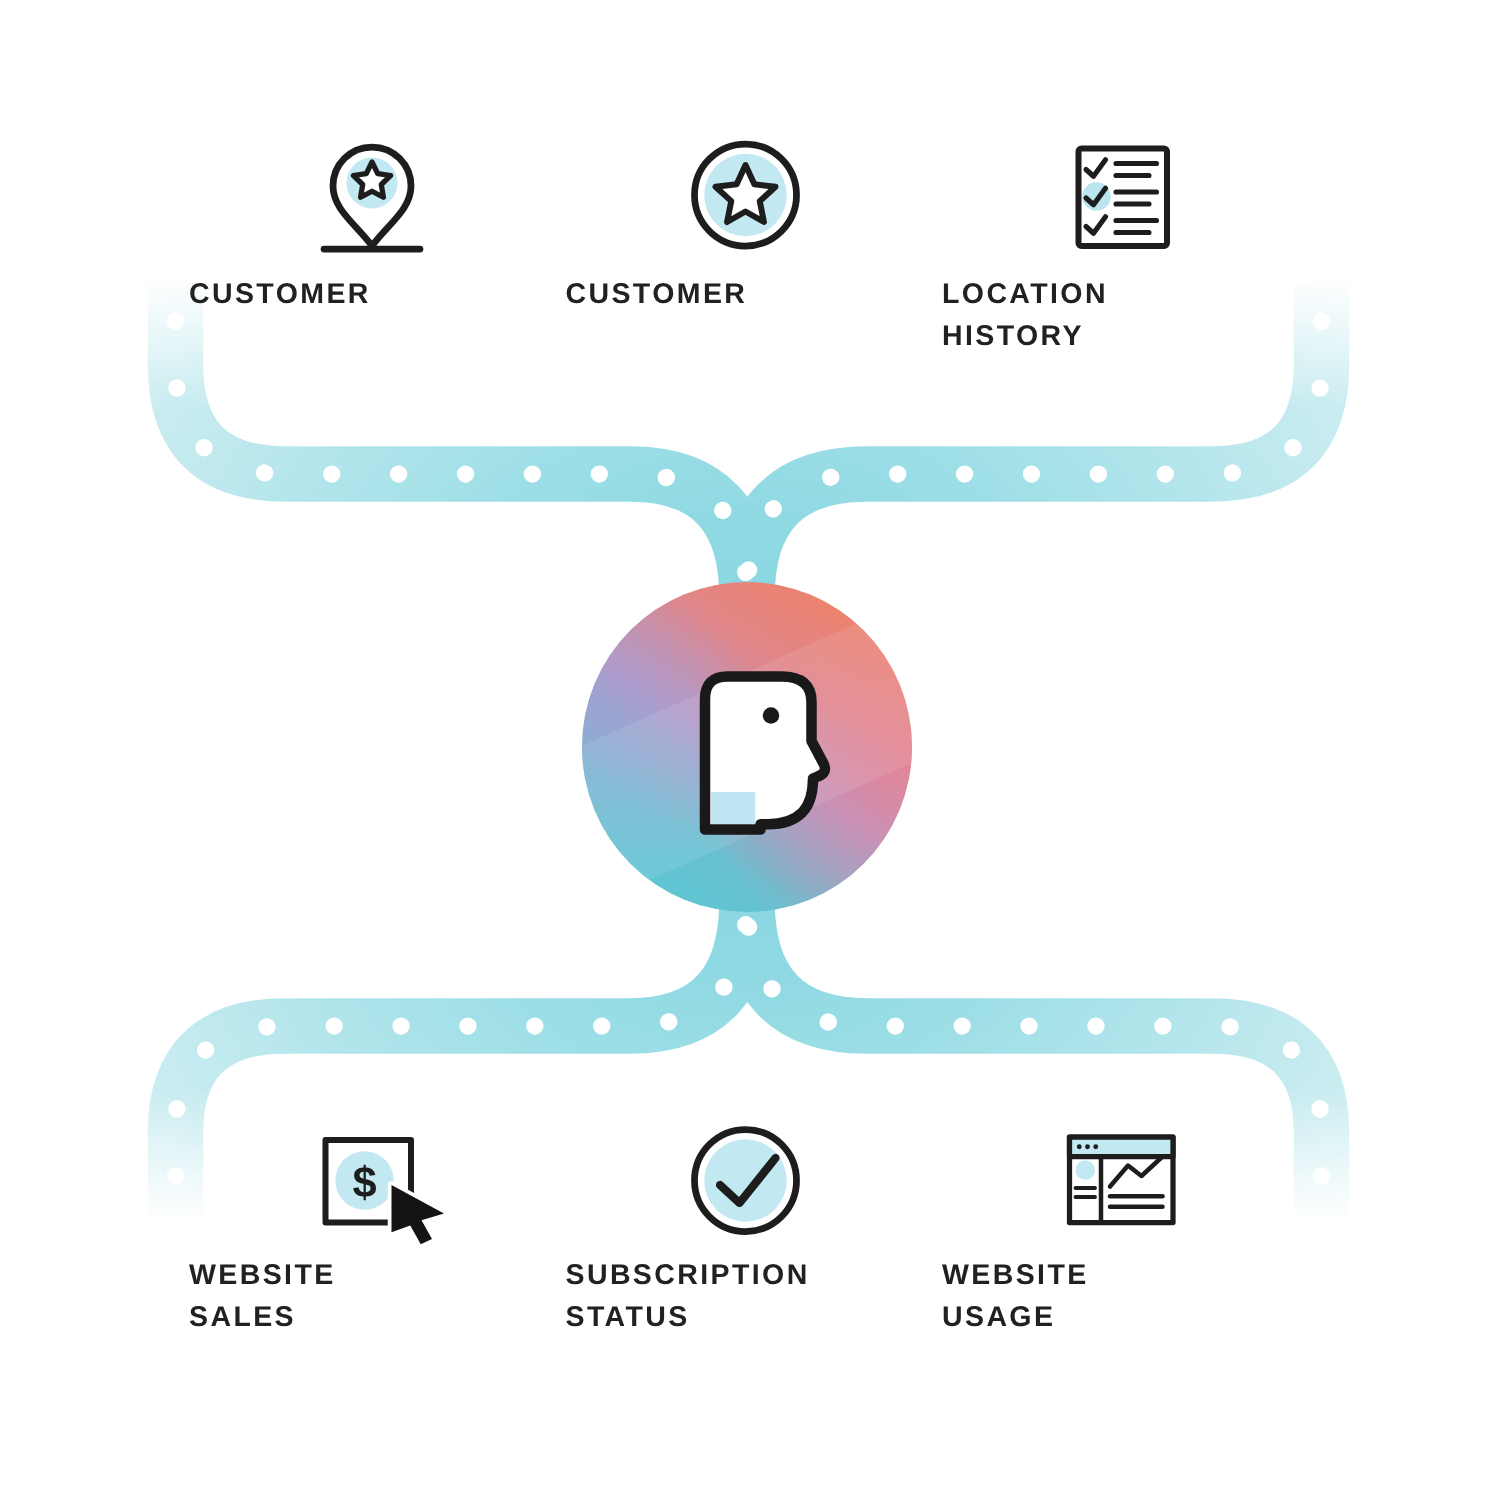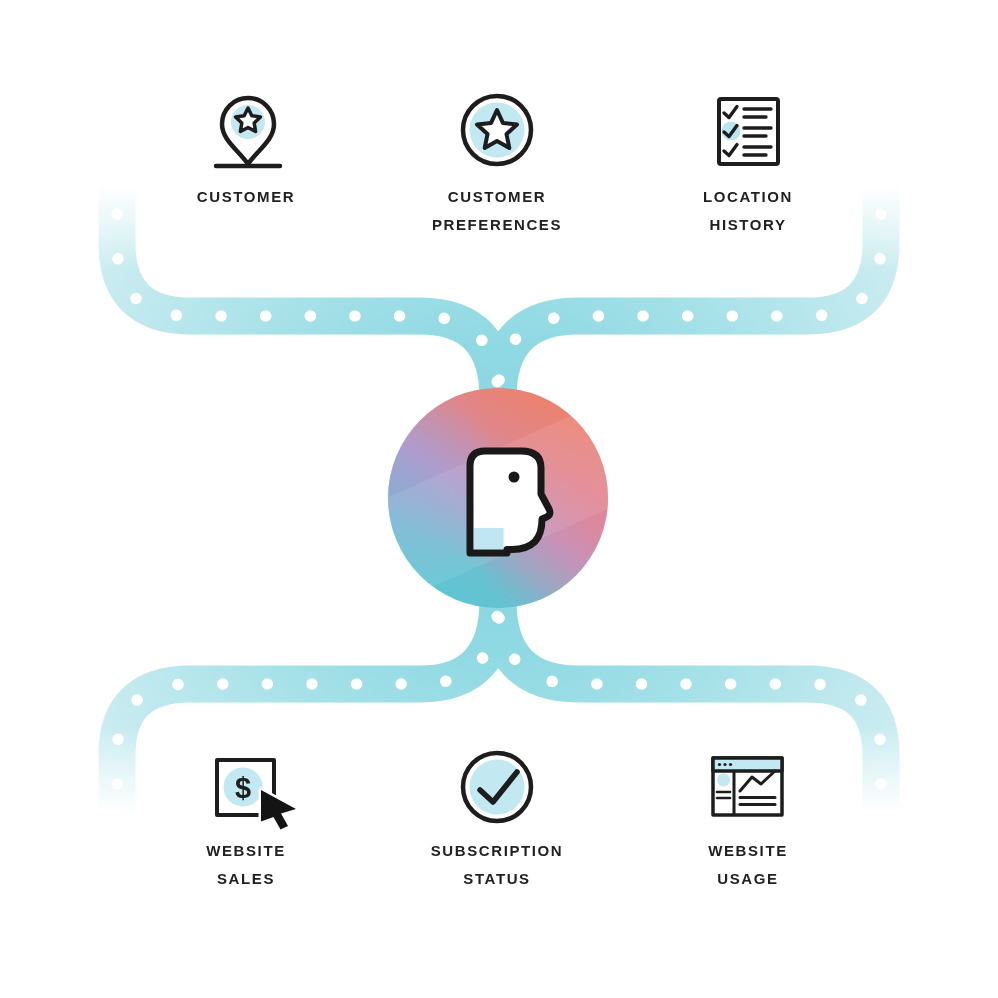--- a/index.html
+++ b/index.html
@@ -2,22 +2,22 @@
 <html><head>
 <meta charset="utf-8">
 <style>
   html,body{margin:0;padding:0;background:#fff;}
   #canvas{
     position:relative;width:998px;height:998px;background:#ffffff;
     overflow:hidden;font-family:"Liberation Sans",sans-serif;
   }
   #canvas svg{position:absolute;left:0;top:0;}
   .label{
-    position:absolute;width:240px;text-align:center;
-    font-weight:700;font-size:15px;line-height:28px;letter-spacing:1.6px;
+    position:absolute;width:240px;text-align:left;
+    font-weight:700;font-size:19px;line-height:28px;letter-spacing:1.6px;
     color:#212121;
   }
   .label span{display:block;}
   .lbl-top{top:183px;}
   .lbl-bottom{top:837px;}
   .col-1{left:126px;}
   .col-2{left:377px;}
   .col-3{left:628px;}
 </style>
 </head>
@@ -164,21 +164,20 @@
       <line x1="740" y1="797.5" x2="775" y2="797.5" stroke-width="3"></line>
       <line x1="740" y1="804.5" x2="775" y2="804.5" stroke-width="3"></line>
     </g>
   </svg>
 
   <div class="label lbl-top col-1">
     <span>CUSTOMER</span>
   </div>
   <div class="label lbl-top col-2">
     <span>CUSTOMER</span>
-    <span>PREFERENCES</span>
   </div>
   <div class="label lbl-top col-3">
     <span>LOCATION</span>
     <span>HISTORY</span>
   </div>
 
   <div class="label lbl-bottom col-1">
     <span>WEBSITE</span>
     <span>SALES</span>
   </div>

